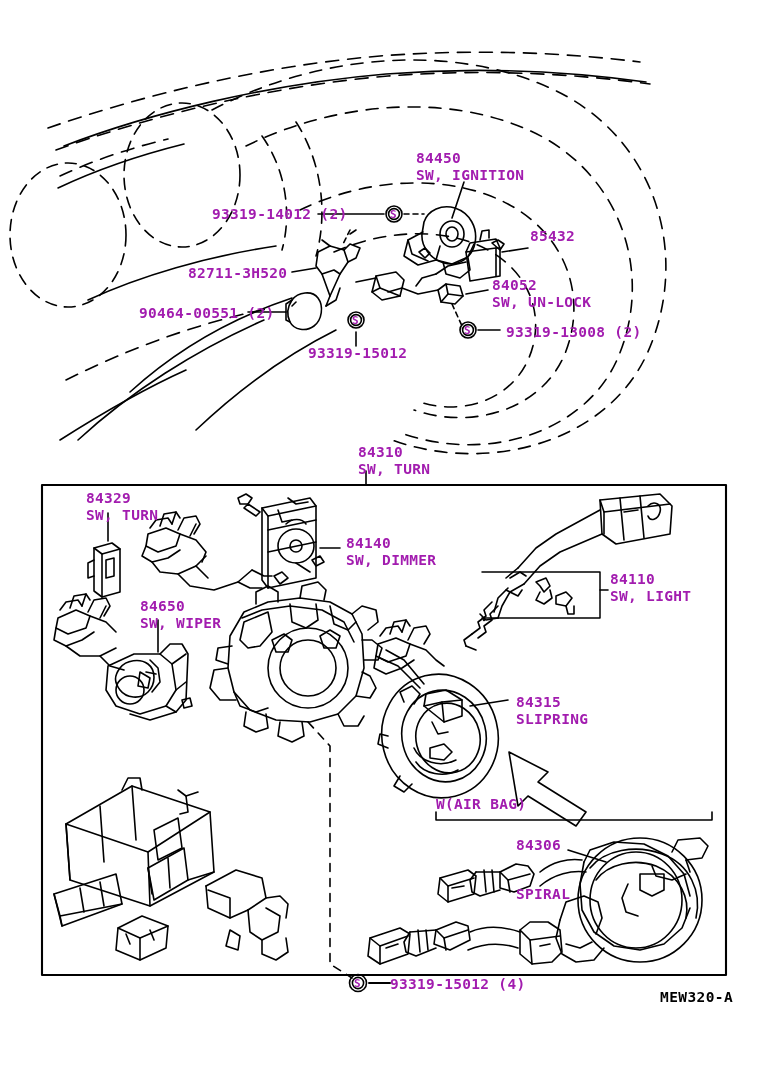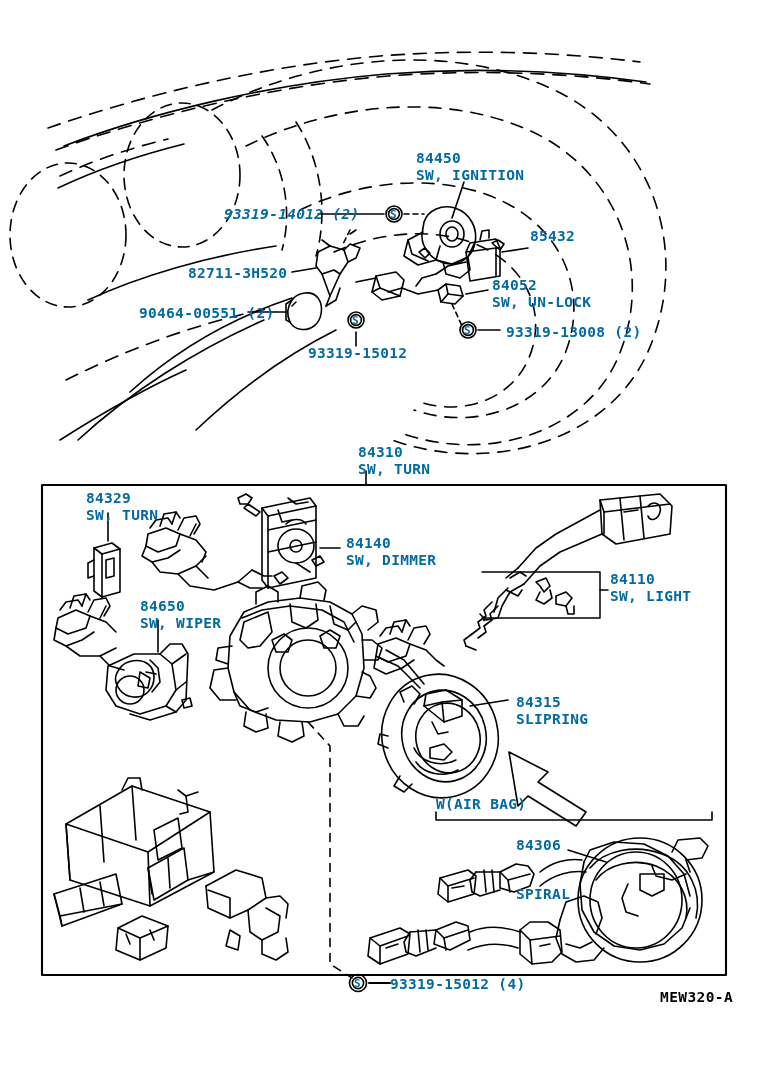--- a/index.html
+++ b/index.html
@@ -13,21 +13,21 @@
   }
   #sheet{position:absolute;left:0;top:0;width:768px;height:1072px;}
   svg.layer{position:absolute;left:0;top:0;width:768px;height:1072px;}
   .lbl{
     position:absolute;
     font-family:"DejaVu Sans Mono","Liberation Mono",monospace;
     font-size:14.5px;
     line-height:16.5px;
     letter-spacing:0.3px;
     white-space:pre;
-    color:#0369a1;
+    color:#a21caf;
     font-weight:600;
   }
   .lbl.code{font-size:14.5px;}
   .diagid{
     position:absolute;
     font-size:14.5px;
     letter-spacing:0.4px;
     font-weight:600;
     white-space:pre;
   }
@@ -413,21 +413,21 @@
 
       <g>
         <circle cx="358" cy="983" r="8.5"></circle>
         <circle cx="358" cy="983" r="5.6"></circle>
         <path d="M369,983 L390,983" stroke-width="2"></path>
       </g>
 
     </g>
   </svg>
 
-  <div class="lbl code" style="left:224px;top:206px;font-style:italic;">93319-14012 (2)</div>
+  <div class="lbl code" style="left:212px;top:206px;">93319-14012 (2)</div>
 
   <div class="lbl code" style="left:416px;top:150px;">84450</div>
   <div class="lbl" style="left:416px;top:167px;">SW, IGNITION</div>
 
   <div class="lbl code" style="left:530px;top:228px;">85432</div>
 
   <div class="lbl code" style="left:492px;top:277px;">84052</div>
   <div class="lbl" style="left:492px;top:294px;text-align:right;">SW, UN-LOCK</div>
 
   <div class="lbl code" style="left:188px;top:265px;">82711-3H520</div>

